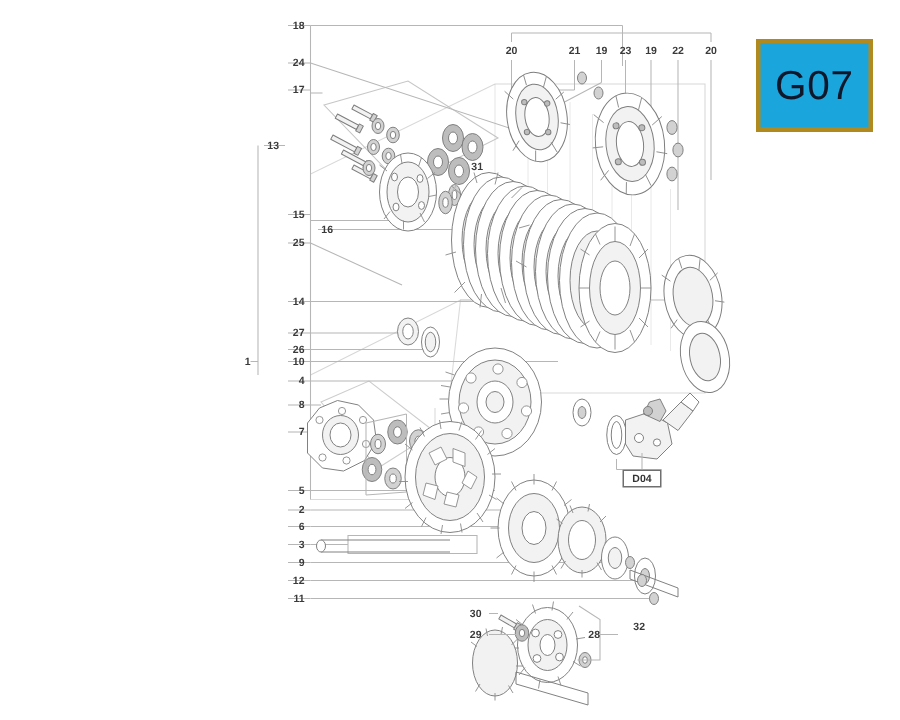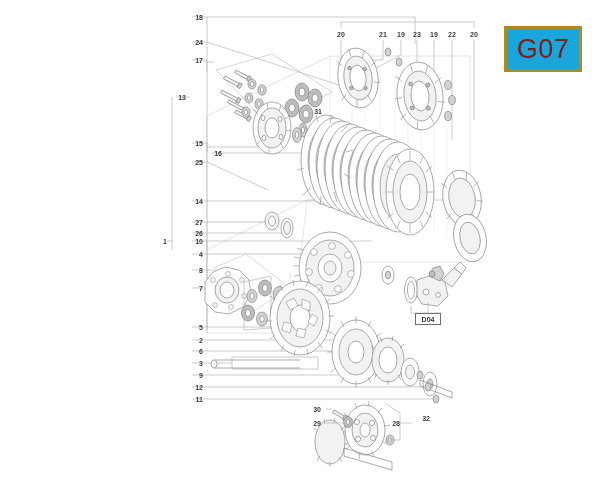--- a/index.html
+++ b/index.html
@@ -706,15 +706,15 @@
   <div>
     <span class="num r" style="left:322px;top:108px">31</span>
     <span class="num r" style="left:430px;top:415px">32</span>
     <span class="num r" style="left:400px;top:420px">28</span>
     <span class="num r" style="left:321px;top:406px">30</span>
     <span class="num r" style="left:321px;top:420px">29</span>
   </div>
 
   <div class="refbox" style="left:415px;top:313px;width:26px;height:12px;">D04</div>
 
-  <div class="badge" style="left: 504px; top: 26px; width: 78px; height: 46px; background: rgb(27, 165, 221); border: 3px solid rgb(176, 138, 30); color: #7f1d1d;">G07</div>
+  <div class="badge" style="left: 504px; top: 26px; width: 78px; height: 62px; background: rgb(27, 165, 221); border: 3px solid rgb(176, 138, 30); color: #0f172a;">G07</div>
 
 </div>
 
 </body></html>

